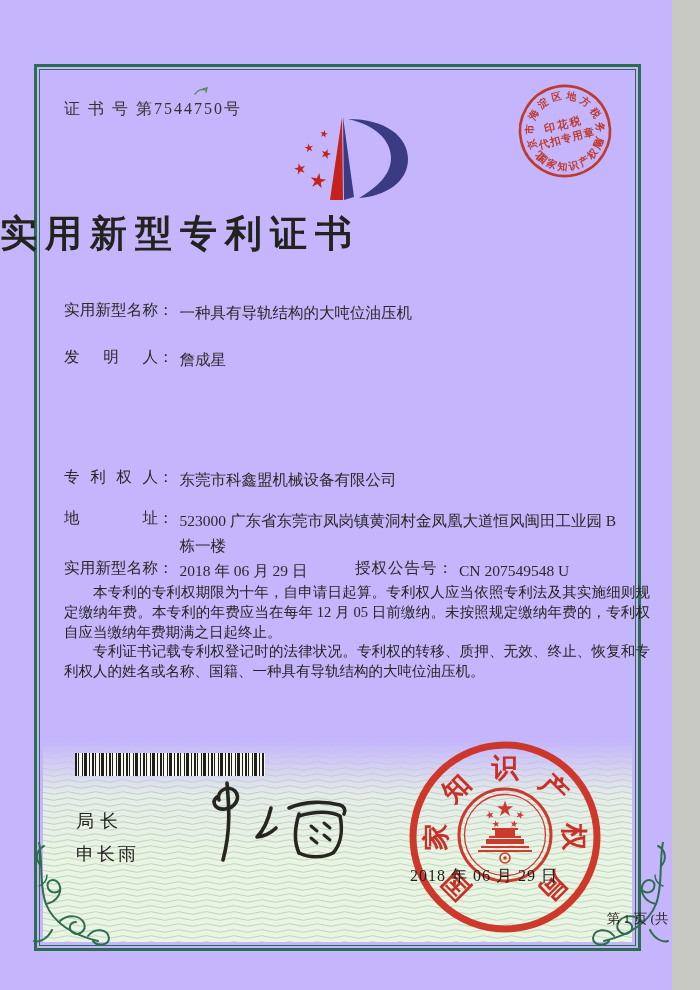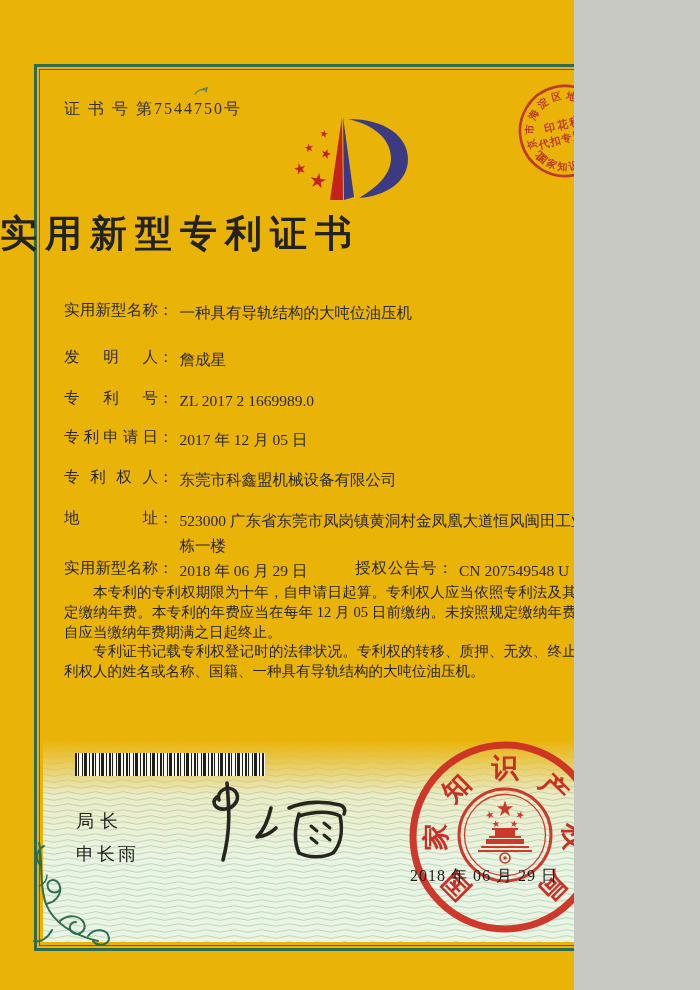--- a/index.html
+++ b/index.html
@@ -1,17 +1,17 @@
 <!DOCTYPE html>
 <html><head>
 <meta charset="utf-8">
 <style>
   html,body{margin:0;padding:0;}
   body{background:#c9c9c4;font-family:"Liberation Serif","DejaVu Serif",serif;}
-  .screen{position:relative;width:574px;height:990px;background:#eab308;overflow:hidden;}
+  .screen{position:relative;width:672px;height:990px;background:#c4b5fd;overflow:hidden;}
   .edge-shadow{position:absolute;top:0;bottom:0;left:678px;width:22px;
     background:linear-gradient(90deg,rgba(90,96,88,0) 0,rgba(90,96,88,.15) 3px,#5d6459 8px,#6b7266 12px,#b9bab4 15px,#e4e4df 22px);}
   .frame{position:absolute;left:34px;top:64px;width:601px;height:881px;border:3px solid #2e6b50;}
   .frame-inner{position:absolute;inset:2px;border:1px solid #2e6b50;}
   .wave-area{position:absolute;left:3px;right:3px;bottom:3px;height:202px;
     background:linear-gradient(180deg,rgba(236,245,231,0) 0,rgba(236,245,231,.85) 55px,#eaf4e4 120px);}
   .wave-area svg{display:block;width:100%;height:100%;
     -webkit-mask-image:linear-gradient(180deg,transparent 0,#000 55px);
             mask-image:linear-gradient(180deg,transparent 0,#000 55px);}
   .abs{position:absolute;}
@@ -136,26 +136,20 @@
   </svg>
 
   <div class="abs title">实用新型专利证书</div>
 
   <div class="abs frow" style="top:300px">
     <span class="flabel">实用新型名称</span><span class="fcolon">：</span><span class="fvalue">一种具有导轨结构的大吨位油压机</span>
   </div>
   <div class="abs frow" style="top:347px">
     <span class="flabel">发明人</span><span class="fcolon">：</span><span class="fvalue">詹成星</span>
   </div>
-  <div class="abs frow" style="top:388px">
-    <span class="flabel">专利号</span><span class="fcolon">：</span><span class="fvalue">ZL 2017 2 1669989.0</span>
-  </div>
-  <div class="abs frow" style="top:427px">
-    <span class="flabel">专利申请日</span><span class="fcolon">：</span><span class="fvalue">2017 年 12 月 05 日</span>
-  </div>
   <div class="abs frow" style="top:467px">
     <span class="flabel">专利权人</span><span class="fcolon">：</span><span class="fvalue">东莞市科鑫盟机械设备有限公司</span>
   </div>
   <div class="abs frow" style="top:508px">
     <span class="flabel">地址</span><span class="fcolon">：</span><span class="fvalue addr">523000 广东省东莞市凤岗镇黄洞村金凤凰大道恒风闽田工业园 B 栋一楼</span>
   </div>
   <div class="abs frow" style="top:558px">
     <span class="flabel">实用新型名称</span><span class="fcolon">：</span><span class="fvalue">2018 年 06 月 29 日</span>
     <span class="sub">
       <span style="letter-spacing:1px;">授权公告号</span><span class="fcolon">：</span><span class="fvalue">CN 207549548 U</span>

